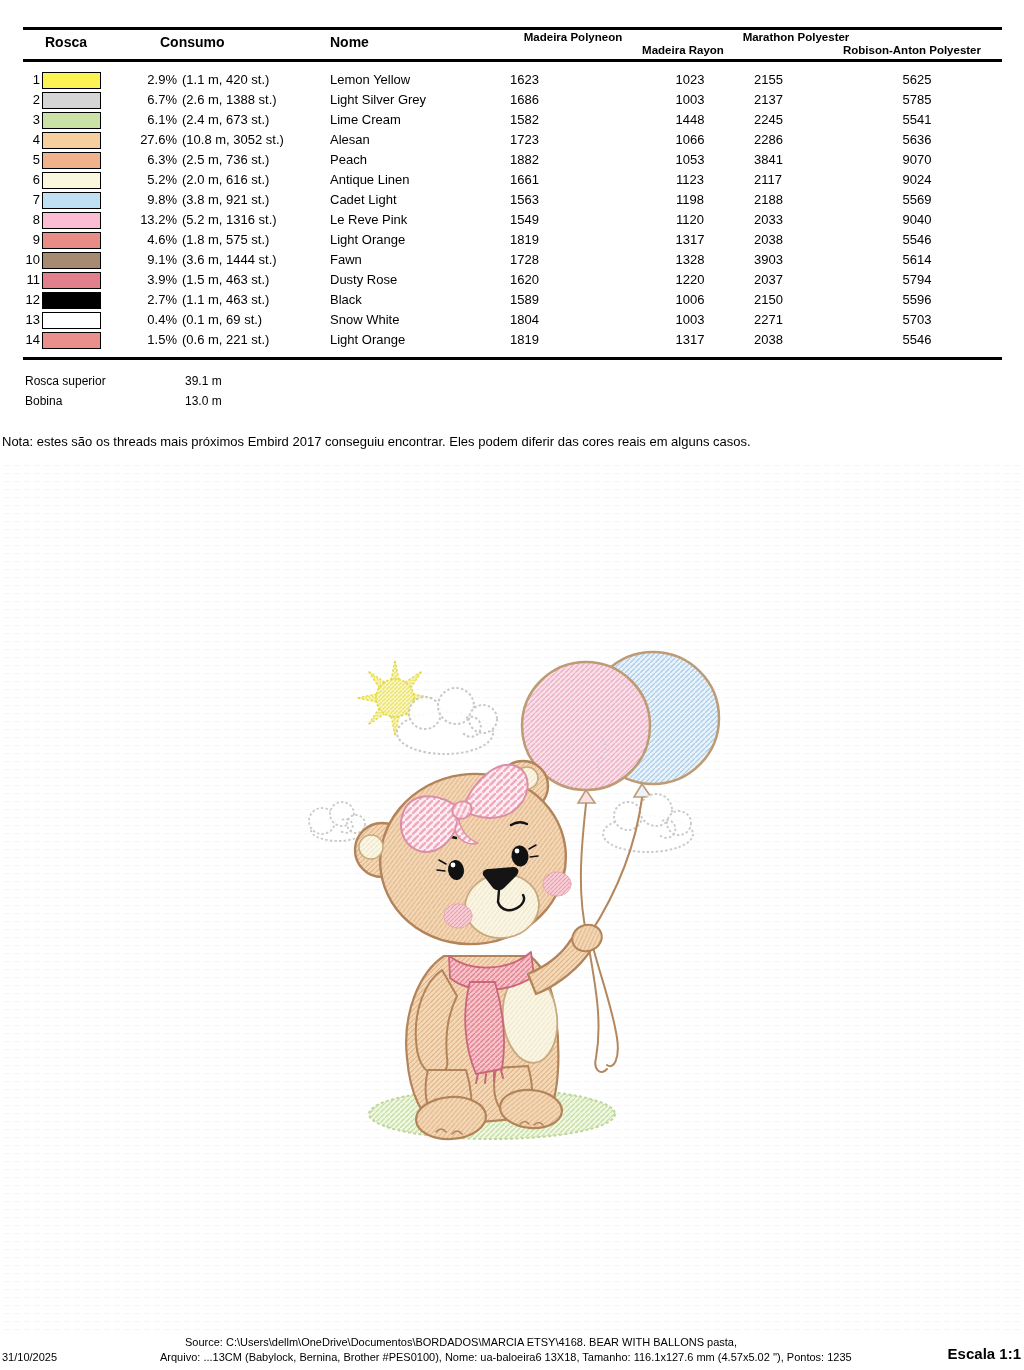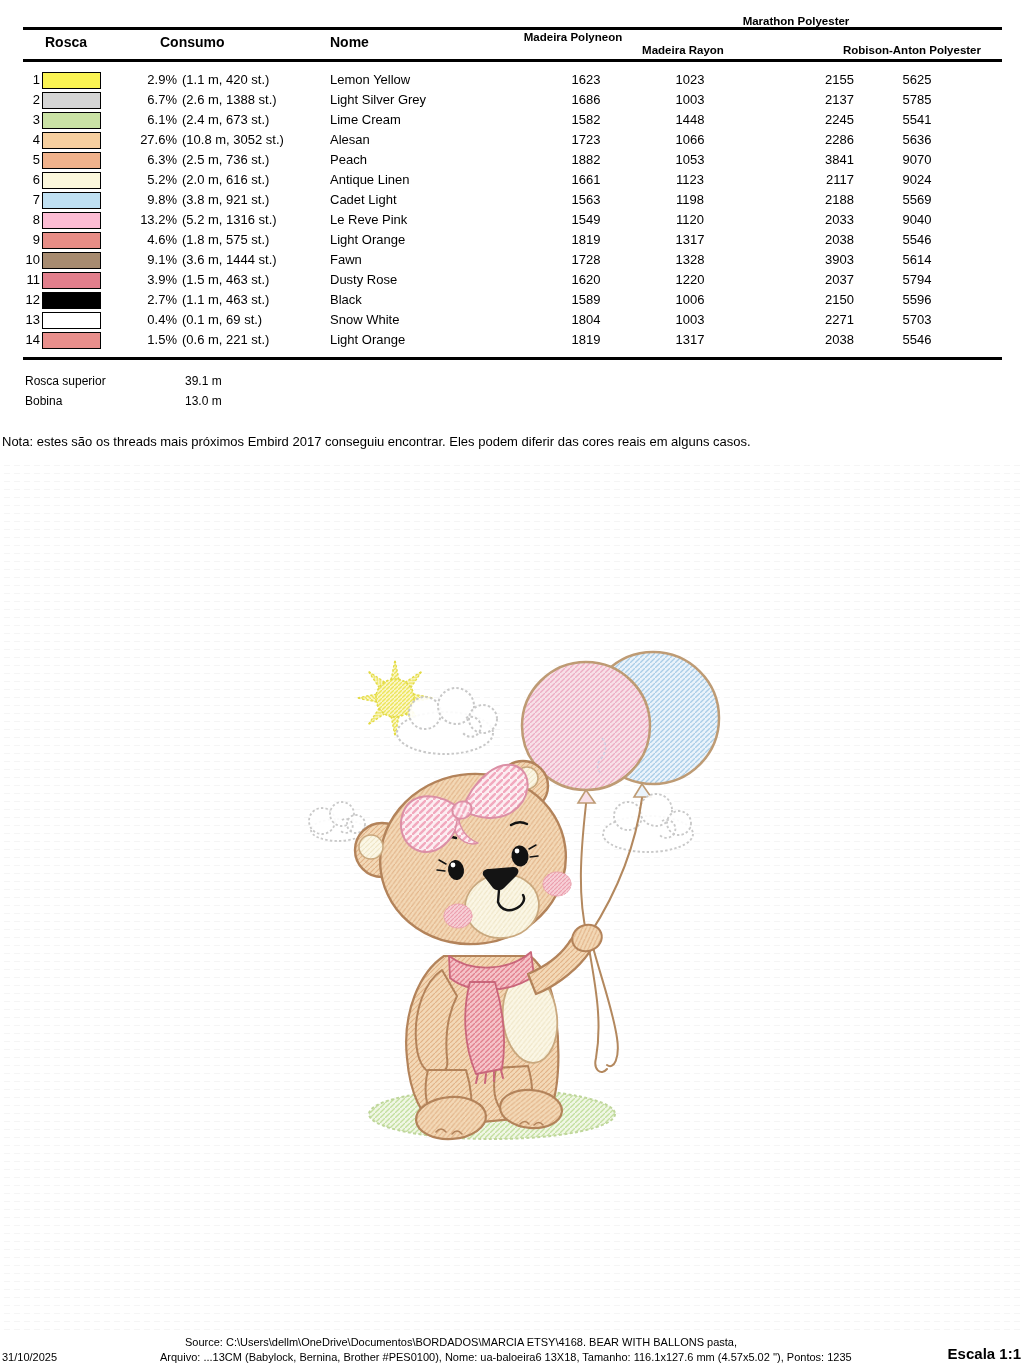--- a/index.html
+++ b/index.html
@@ -12,23 +12,23 @@
   .hlbl{position:absolute;font-weight:bold;font-size:14px;white-space:nowrap;}
   .hbrand{position:absolute;font-weight:bold;font-size:11.5px;white-space:nowrap;width:200px;text-align:center;}
   .rows{position:absolute;left:0;top:70px;width:1024px;}
   .row{position:relative;height:20px;font-size:13px;line-height:20px;}
   .row span{position:absolute;white-space:nowrap;}
   .row .num{left:0;width:40px;text-align:right;}
   .row .swatch{left:42px;top:2px;width:57px;height:15px;border:1px solid #000;}
   .row .pct{left:101px;width:76px;text-align:right;}
   .row .detail{left:182px;}
   .row .name{left:330px;}
-  .row .c1{left:536px;width:100px;text-align:center;}
+  .row .c1{left:510px;width:100px;}
   .row .c2{left:640px;width:100px;text-align:center;}
-  .row .c3{left:754px;width:100px;text-align:right;}
+  .row .c3{left:754px;width:100px;text-align:left;}
   .row .c4{left:867px;width:100px;text-align:center;}
   .sumlbl{position:absolute;font-size:12px;white-space:nowrap;}
   .note{position:absolute;left:2px;top:434px;font-size:13px;white-space:nowrap;}
   .fabric{
     position:absolute;left:0;top:458px;width:1024px;height:872px;
     background-image:
       repeating-linear-gradient(90deg,#ffffff 0 4px,rgba(255,255,255,0) 4px 10px),
       repeating-linear-gradient(180deg,rgba(255,255,255,0) 0 7px,rgba(110,110,110,.07) 7px 8px);
   }
   .design{position:absolute;left:230px;top:618px;width:580px;height:570px;}
@@ -44,21 +44,21 @@
 <div class="sheet">
 
   <div class="rule r1"></div>
   <div class="rule r2"></div>
   <div class="rule r3"></div>
   <span class="hlbl" style="left:45px;top:34px">Rosca</span>
   <span class="hlbl" style="left:160px;top:34px">Consumo</span>
   <span class="hlbl" style="left:330px;top:34px">Nome</span>
   <span class="hbrand" style="left:473px;top:31px">Madeira Polyneon</span>
   <span class="hbrand" style="left:583px;top:44px">Madeira Rayon</span>
-  <span class="hbrand" style="left:696px;top:15px">Marathon Polyester</span>
+  <span class="hbrand" style="left:696px;top:31px">Marathon Polyester</span>
   <span class="hbrand" style="left:812px;top:44px">Robison-Anton Polyester</span>
 
   <div class="rows">
 
       <div class="row">
         <span class="num">1</span>
         <span class="swatch" style="background: rgb(250, 243, 83);"></span>
         <span class="pct">2.9%</span>
         <span class="detail">(1.1 m, 420 st.)</span>
         <span class="name">Lemon Yellow</span>

